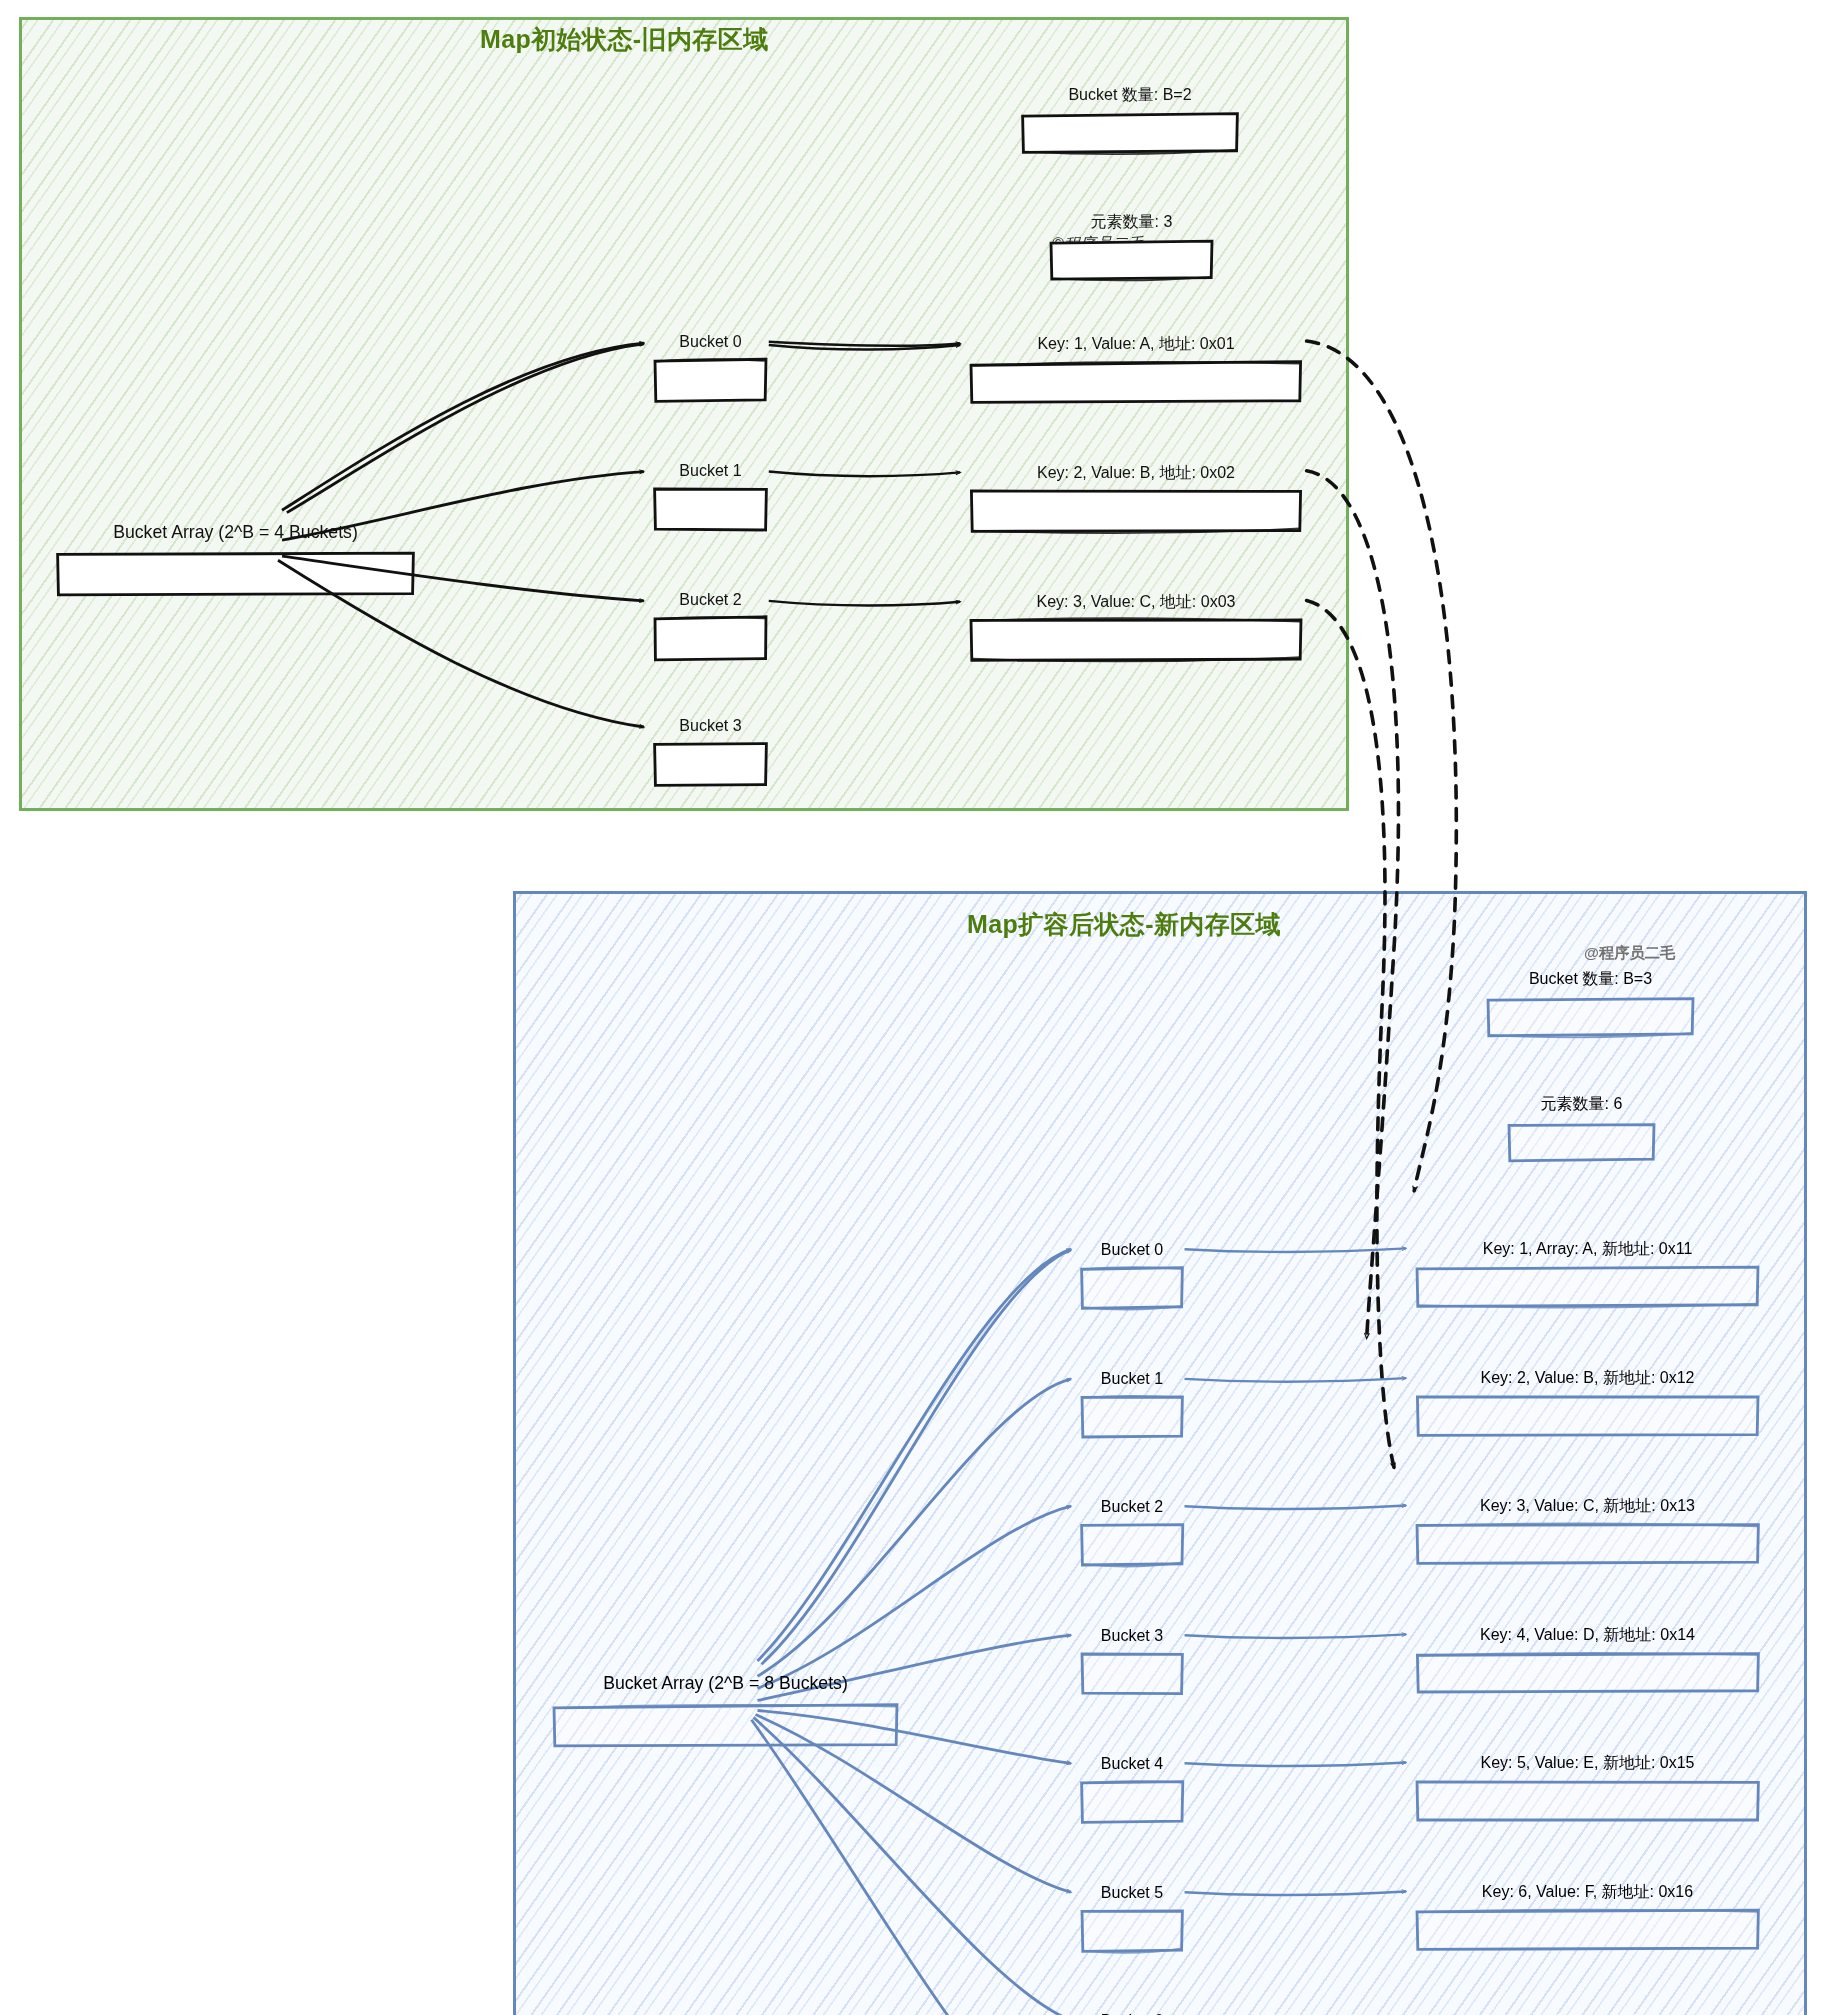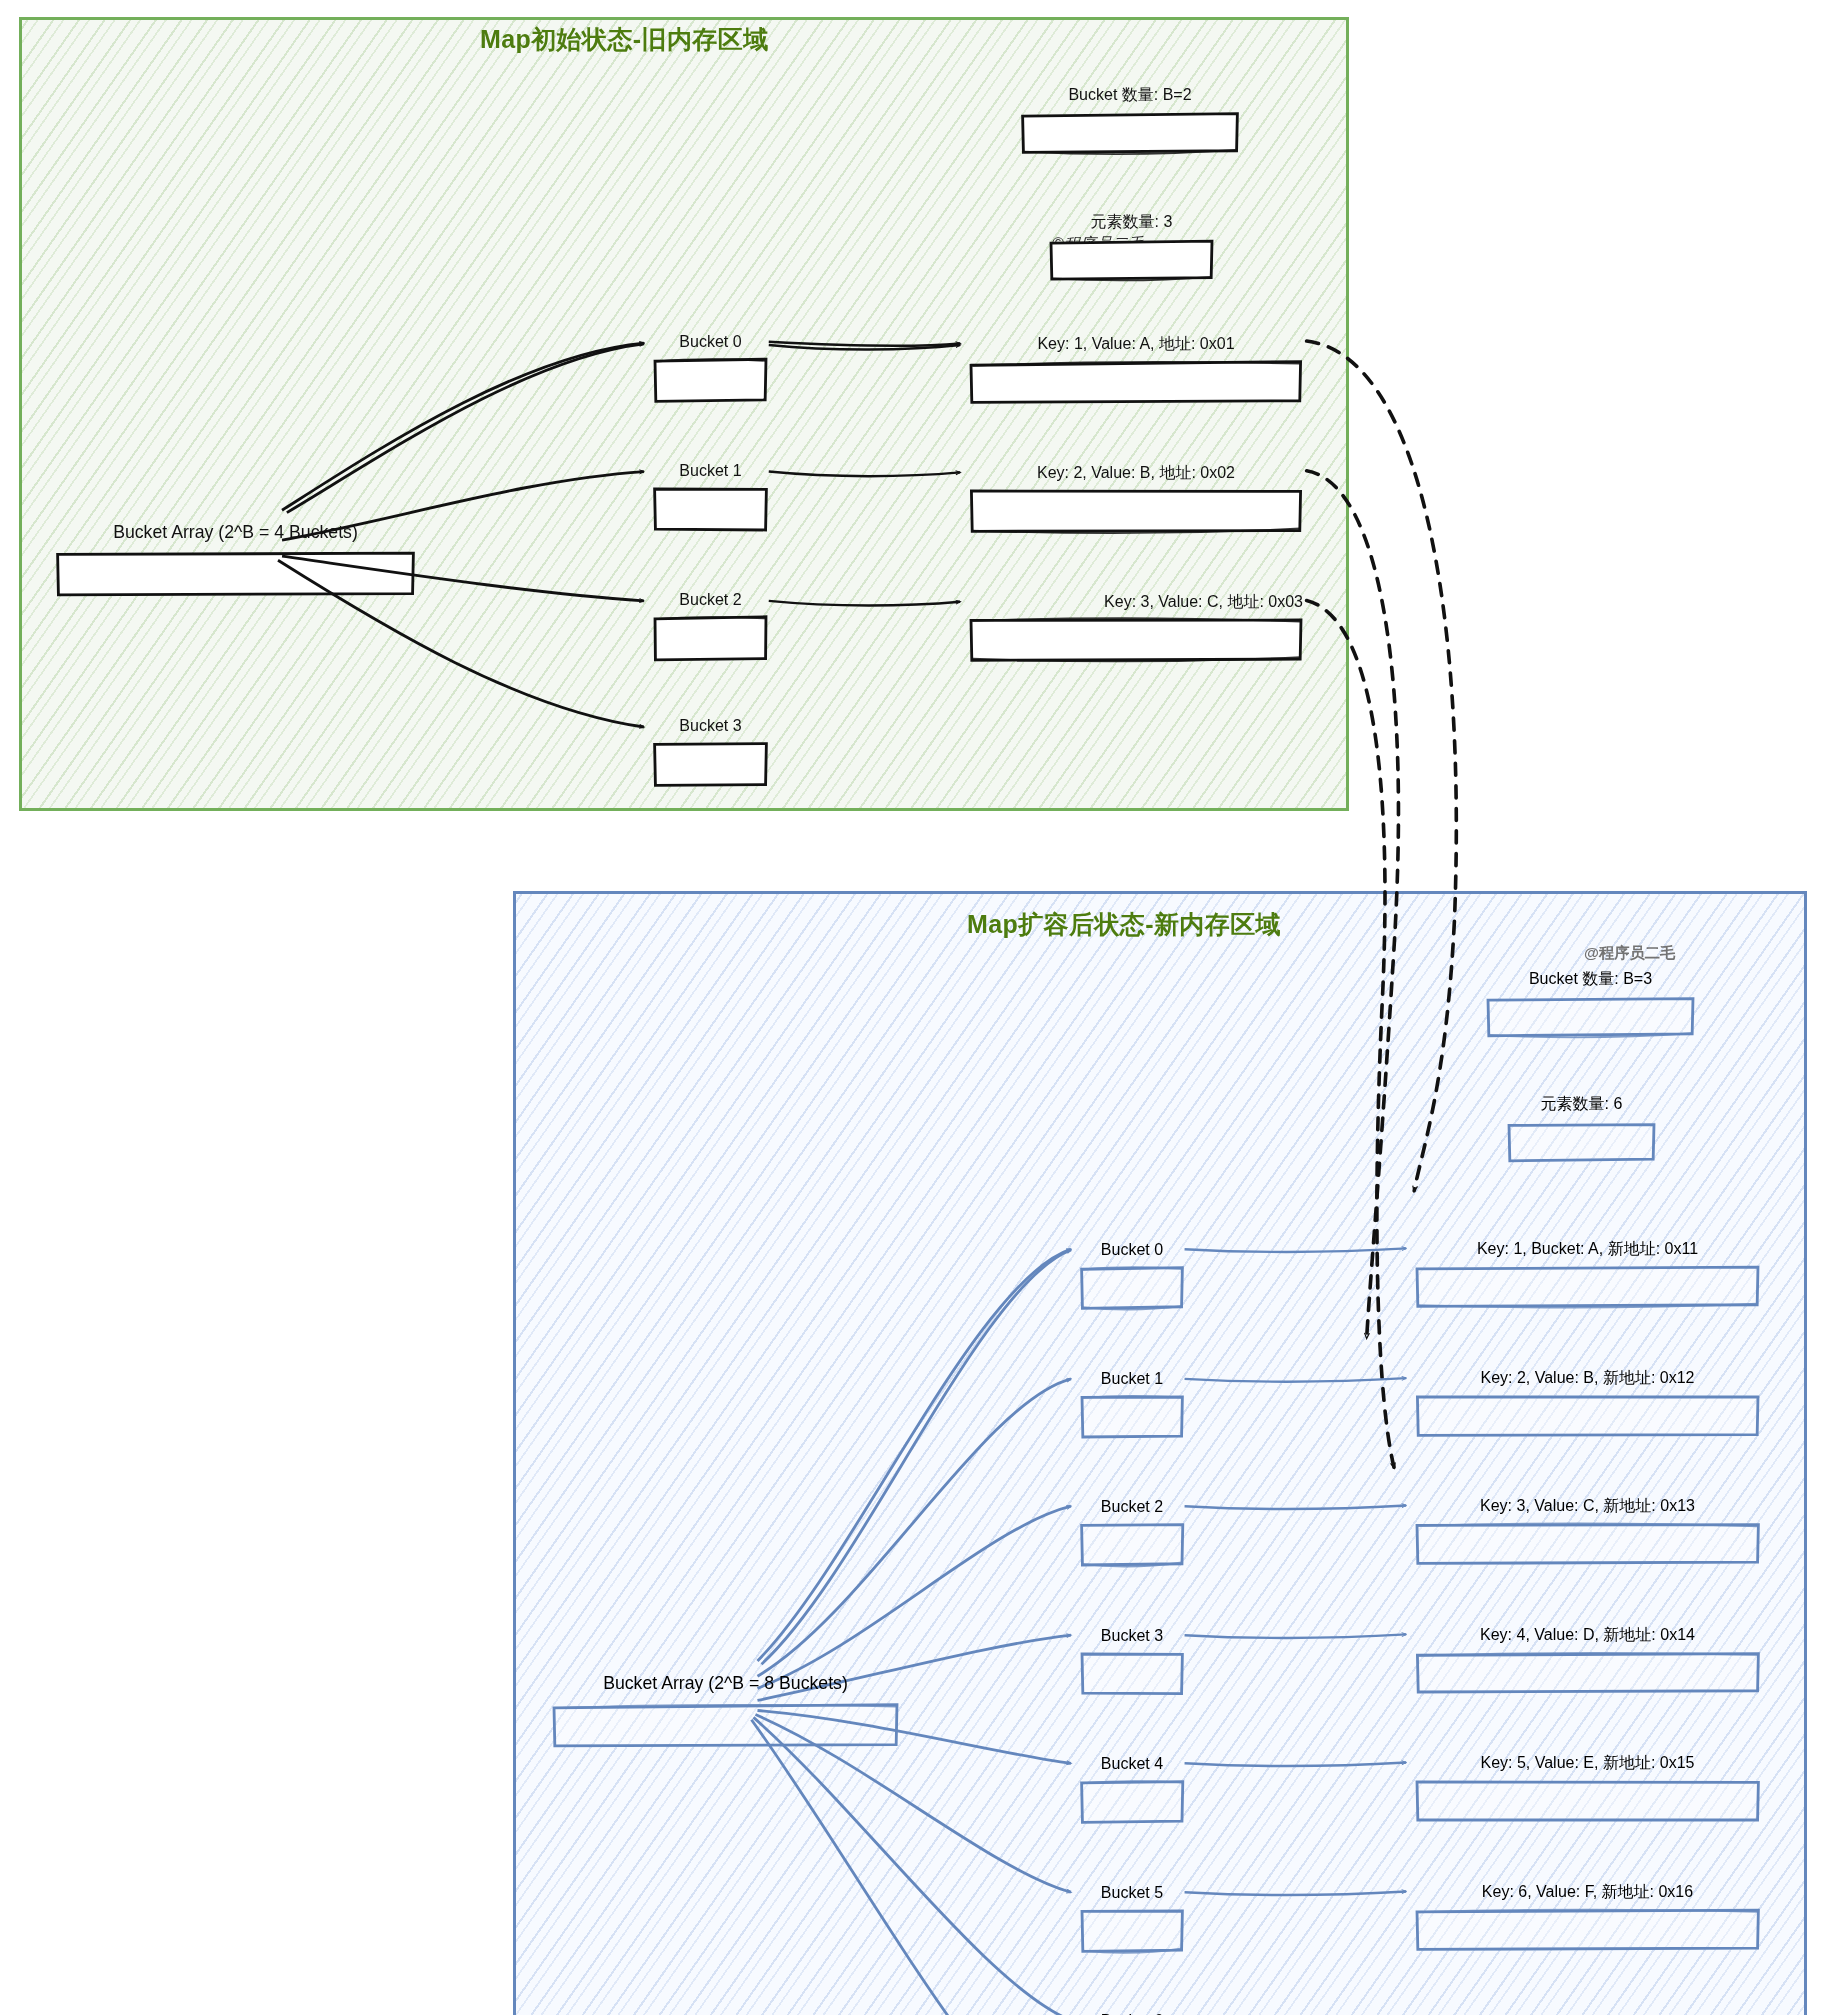--- a/index.html
+++ b/index.html
@@ -146,21 +146,21 @@
   </div>
   <div class="node n-black" style="left:969px;top:451px;width:334px;height:44px;">
     <div class="rf">
       <svg viewBox="0 0 830 108" preserveAspectRatio="none">
         <path class="stroke" d="M6,5 L824,6 L822,102 L8,104 Z"></path>
         <path class="stroke2" d="M8,102 C280,112 560,110 823,97"></path>
       </svg>
     </div>
     <span>Key: 2, Value: B, 地址: 0x02</span>
   </div>
-  <div class="node n-black" style="left:969px;top:580px;width:334px;height:44px;text-align:right;">
+  <div class="node n-black" style="left:969px;top:580px;width:334px;height:44px;">
     <div class="rf">
       <svg viewBox="0 0 830 108" preserveAspectRatio="none">
         <path class="stroke" d="M5,6 L825,5 L823,101 L7,104 Z"></path>
         <path class="stroke2" d="M9,7 C280,-3 560,-1 823,9"></path>
         <path class="stroke2" d="M8,100 C280,110 560,108 823,96"></path>
       </svg>
     </div>
     <span>Key: 3, Value: C, 地址: 0x03</span>
   </div>
 
@@ -259,21 +259,21 @@
     <span>Bucket 6</span>
   </div>
 
   <div class="node n-blue" style="left:1415px;top:1228px;width:345px;height:42px;">
     <div class="rf">
       <svg viewBox="0 0 855 104" preserveAspectRatio="none">
         <path class="stroke" d="M5,7 L850,3 L848,96 L7,100 Z"></path>
         <path class="stroke2" d="M7,97 C290,106 570,105 849,93"></path>
       </svg>
     </div>
-    <span>Key: 1, Bucket: A, 新地址: 0x11</span>
+    <span>Key: 1, Array: A, 新地址: 0x11</span>
   </div>
   <div class="node n-blue" style="left:1415px;top:1357px;width:345px;height:42px;">
     <div class="rf">
       <svg viewBox="0 0 855 104" preserveAspectRatio="none">
         <path class="stroke" d="M6,5 L850,5 L848,98 L8,100 Z"></path>
       </svg>
     </div>
     <span>Key: 2, Value: B, 新地址: 0x12</span>
   </div>
   <div class="node n-blue" style="left:1415px;top:1485px;width:345px;height:42px;">

